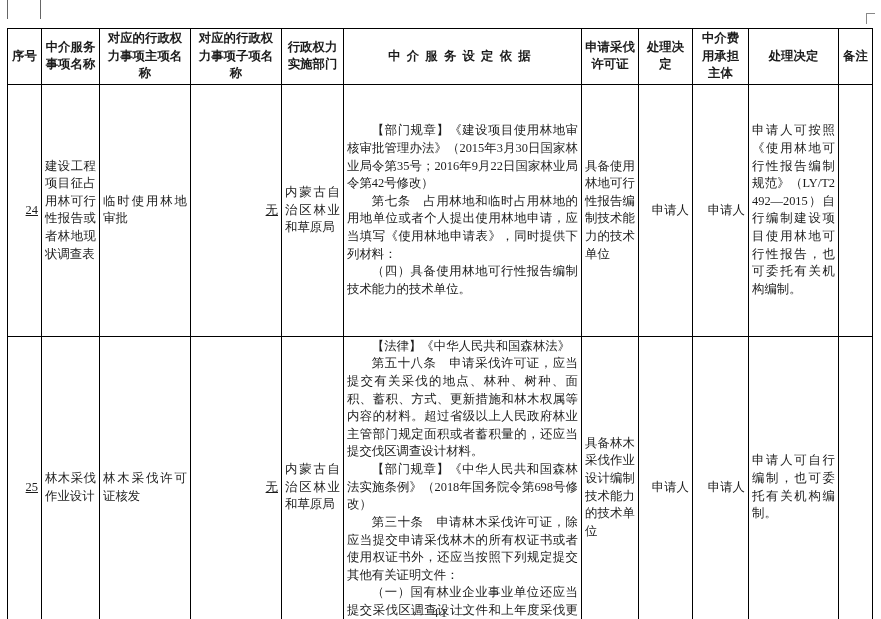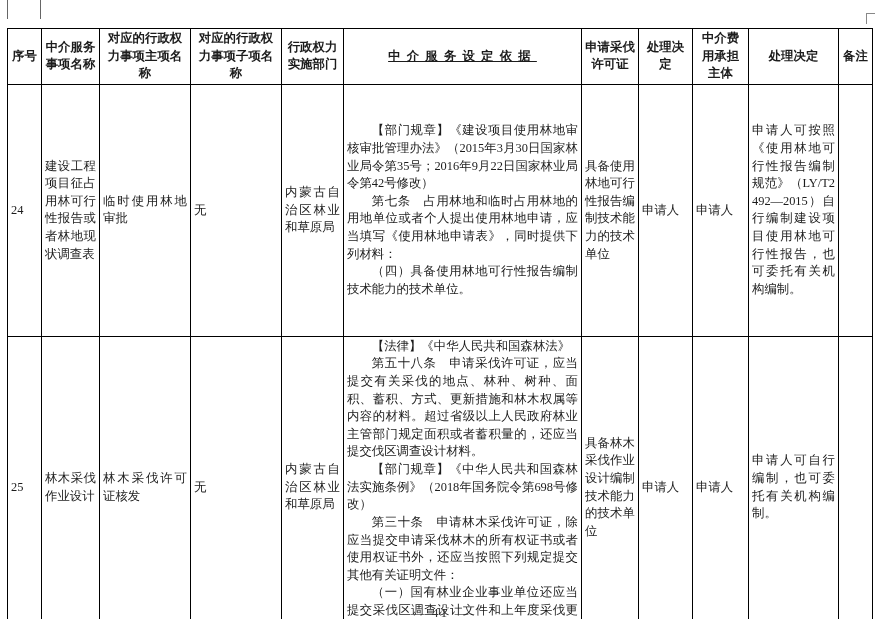--- a/index.html
+++ b/index.html
@@ -42,29 +42,29 @@
     overflow: hidden;
     word-break: break-all;
   }
   table.doc-table { border-bottom: 2px solid #000; }
   thead th {
     font-weight: bold;
     text-align: center;
     height: 33px;
     padding: 1px 1px;
   }
-  .th-basis { letter-spacing: 0.5em; text-decoration: underline; }
+  .th-basis { letter-spacing: 0.5em; }
   tr.row-24 { height: 252px; }
   tr.row-25 { height: 287px; }
-  td.center { text-align: left; }
+  td.center { text-align: right; text-decoration: underline; }
   td.jc { text-align: justify; }
   td.basis { text-align: justify; padding: 2px 3px; }
   td.basis p { margin: 0; text-indent: 2em; text-align: justify; }
   td.decision { text-align: justify; }
-  td.plain-left { text-align: left; }
+  td.plain-left { text-align: right; }
   .footer {
     position: absolute;
     left: 0;
     top: 605px;
     width: 881px;
     text-align: center;
     font-size: 13.5px;
     color: #333;
     letter-spacing: 2px;
   }

